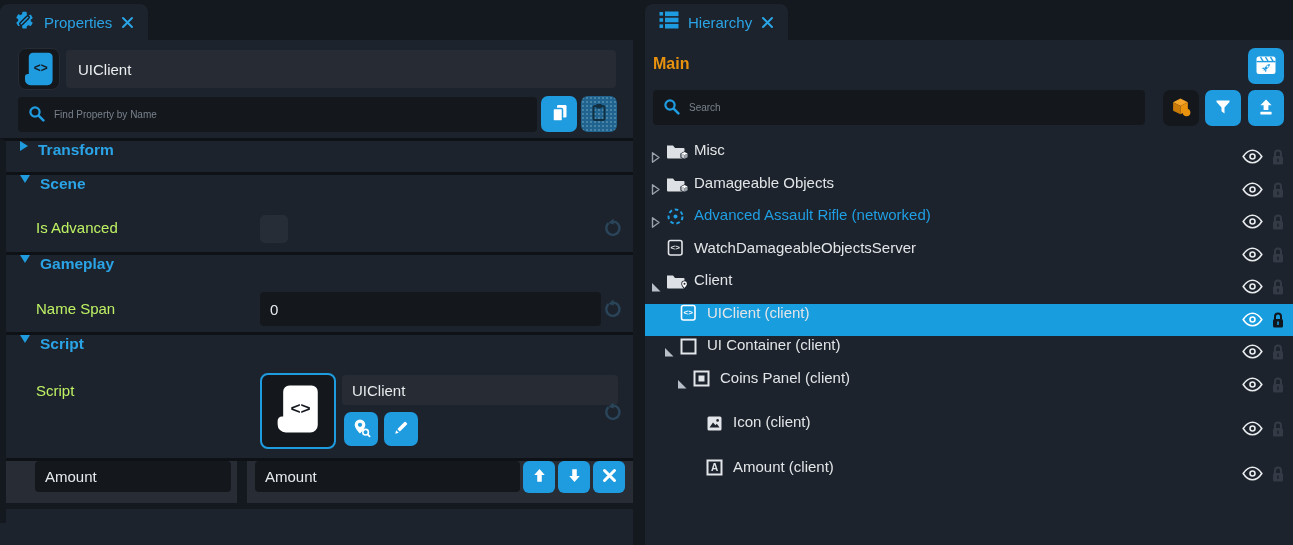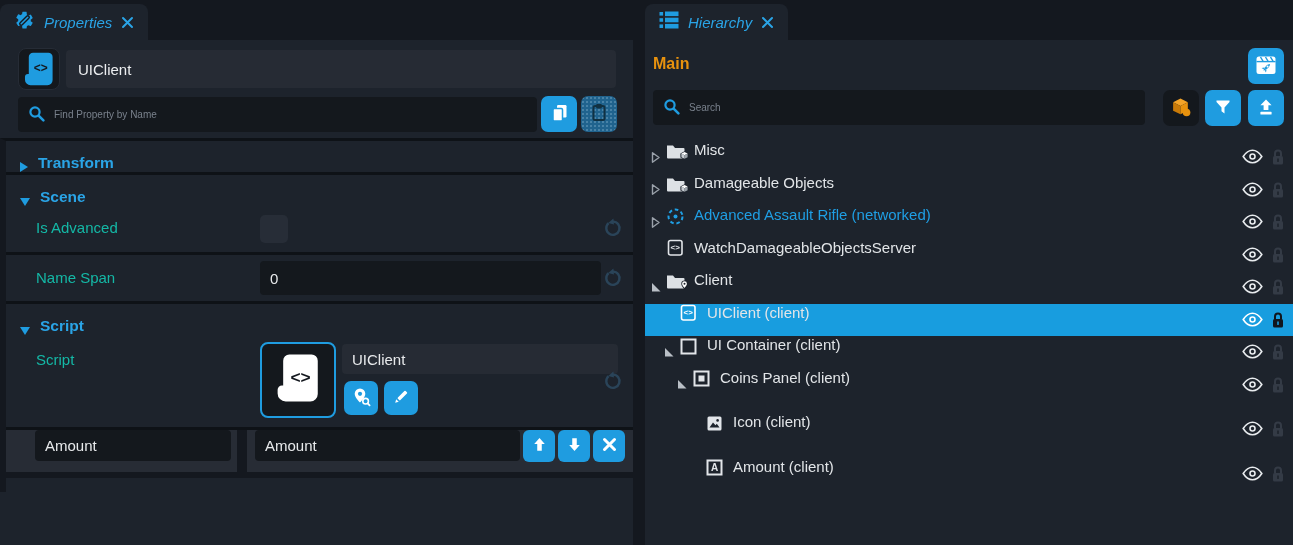--- a/index.html
+++ b/index.html
@@ -17,45 +17,45 @@
     --dim:#343b46;
     --reset:#2a4459;
   }
   *{box-sizing:border-box;margin:0;padding:0;}
   html,body{width:1293px;height:545px;overflow:hidden;}
   body{font-family:"Liberation Sans",sans-serif;background:var(--bg);color:var(--text);}
   .stage{position:relative;width:1293px;height:545px;background:var(--bg);}
   .panel{position:absolute;top:0;bottom:0;}
   .panel-left{left:0;width:633px;}
   .panel-right{left:645px;width:648px;}
-  .tabbar{height:40px;background:var(--bg);display:flex;align-items:flex-end;font-style:italic;}
+  .tabbar{height:40px;background:var(--bg);display:flex;align-items:flex-end;}
   .tab{display:inline-flex;align-items:center;gap:9px;height:36px;padding:0 14px;background:var(--panel);border-radius:8px 8px 0 0;}
   .tab-label{color:var(--blue-text);font-size:15px;}
   .tab-close{display:inline-flex;cursor:pointer;}
   .panel-body{position:relative;height:505px;background:var(--panel);}
   
   .name-row{display:flex;gap:6px;padding:8px 17px 0 18px;align-items:flex-start;}
   .script-chip{width:42px;height:42px;background:var(--input-dark);border:1px solid #262c36;border-radius:8px;display:flex;align-items:center;justify-content:center;flex:0 0 auto;}
   .name-input{flex:1;height:38px;margin-top:2px;background:var(--input-light);border:none;border-radius:4px;color:#eceef0;font-size:15px;padding:0 12px;font-family:inherit;outline:none;}
   .search-row{display:flex;gap:4px;padding:6px 16px 0 18px;align-items:center;}
   .search-wrap{position:relative;flex:1;}
   .search-wrap .mag{position:absolute;left:10px;top:8px;}
   .search-input{width:100%;height:35px;background:var(--input-dark);border:none;border-radius:4px;color:var(--text);font-size:10px;padding:0 10px 0 36px;font-family:inherit;outline:none;}
   .search-input::placeholder{color:var(--muted);}
   .sq-btn{width:36px;height:36px;border:none;border-radius:7px;background:var(--blue);display:flex;align-items:center;justify-content:center;cursor:pointer;flex:0 0 auto;}
   .sq-btn.paste{background:#20638e;background-image:radial-gradient(rgba(190,225,245,.25) 1px,transparent 1.2px);background-size:4px 4px;}
   .sections{margin-top:6px;border-top:3px solid var(--sep);border-left:6px solid var(--bg);}
-  .sec-header{position:relative;height:31px;display:flex;align-items:flex-end;gap:10px;padding-left:14px;cursor:pointer;}
+  .sec-header{position:relative;height:31px;display:flex;align-items:flex-start;gap:10px;padding-left:14px;cursor:pointer;}
   .sec-title{color:var(--blue-text);font-weight:bold;font-size:15.5px;}
   .tri{width:0;height:0;}
   .tri.collapsed{border-left:8px solid var(--blue);border-top:5.5px solid transparent;border-bottom:5.5px solid transparent;}
   .tri.expanded{border-top:8px solid var(--blue);border-left:5.5px solid transparent;border-right:5.5px solid transparent;}
   .sep{height:3px;background:var(--sep);}
   .prow{position:relative;}
-  .prow .plabel{position:absolute;left:30px;font-size:15px;color:#14b8a6;}
+  .prow .plabel{position:absolute;left:30px;font-size:15px;color:#bef264;}
   .row-advanced{height:46px;}
   .row-advanced .plabel{top:13px;}
   .checkbox{position:absolute;left:254px;top:9px;width:28px;height:28px;background:#272d37;border-radius:5px;border:none;cursor:pointer;}
   .reset{position:absolute;right:10px;cursor:pointer;display:inline-flex;}
   .row-advanced .reset{top:12px;}
   .row-lifespan{height:46px;}
   .row-lifespan .plabel{top:14px;}
   .val-input{position:absolute;left:254px;height:34px;background:var(--input-dark);border:none;border-radius:4px;color:#e8eaec;font-size:15px;padding:0 10px;font-family:inherit;outline:none;}
   .row-lifespan .val-input{top:6px;width:341px;}
   .row-lifespan .reset{top:13px;}
@@ -174,20 +174,24 @@
           <button class="checkbox"></button>
           <span class="reset">
             <svg width="20" height="20" viewBox="0 0 20 20">
                 <path d="M5.6 5.2 a6.6 6.6 0 1 0 4.4 -1.6" fill="none" stroke="#2a4459" stroke-width="2.4"></path>
                 <polygon points="10.4,0.6 11,6.4 5.2,5" fill="#2a4459"></polygon>
               </svg>
           </span>
         </div>
         <div class="sep"></div>
 
+        <div class="sec-header">
+          <span class="tri expanded"></span>
+          <span class="sec-title">Gameplay</span>
+        </div>
         <div class="prow row-lifespan">
           <span class="plabel">Name Span</span>
           <input class="val-input" value="0" style="">
           <span class="reset">
             <svg width="20" height="20" viewBox="0 0 20 20">
                 <path d="M5.6 5.2 a6.6 6.6 0 1 0 4.4 -1.6" fill="none" stroke="#2a4459" stroke-width="2.4"></path>
                 <polygon points="10.4,0.6 11,6.4 5.2,5" fill="#2a4459"></polygon>
               </svg>
           </span>
         </div>

